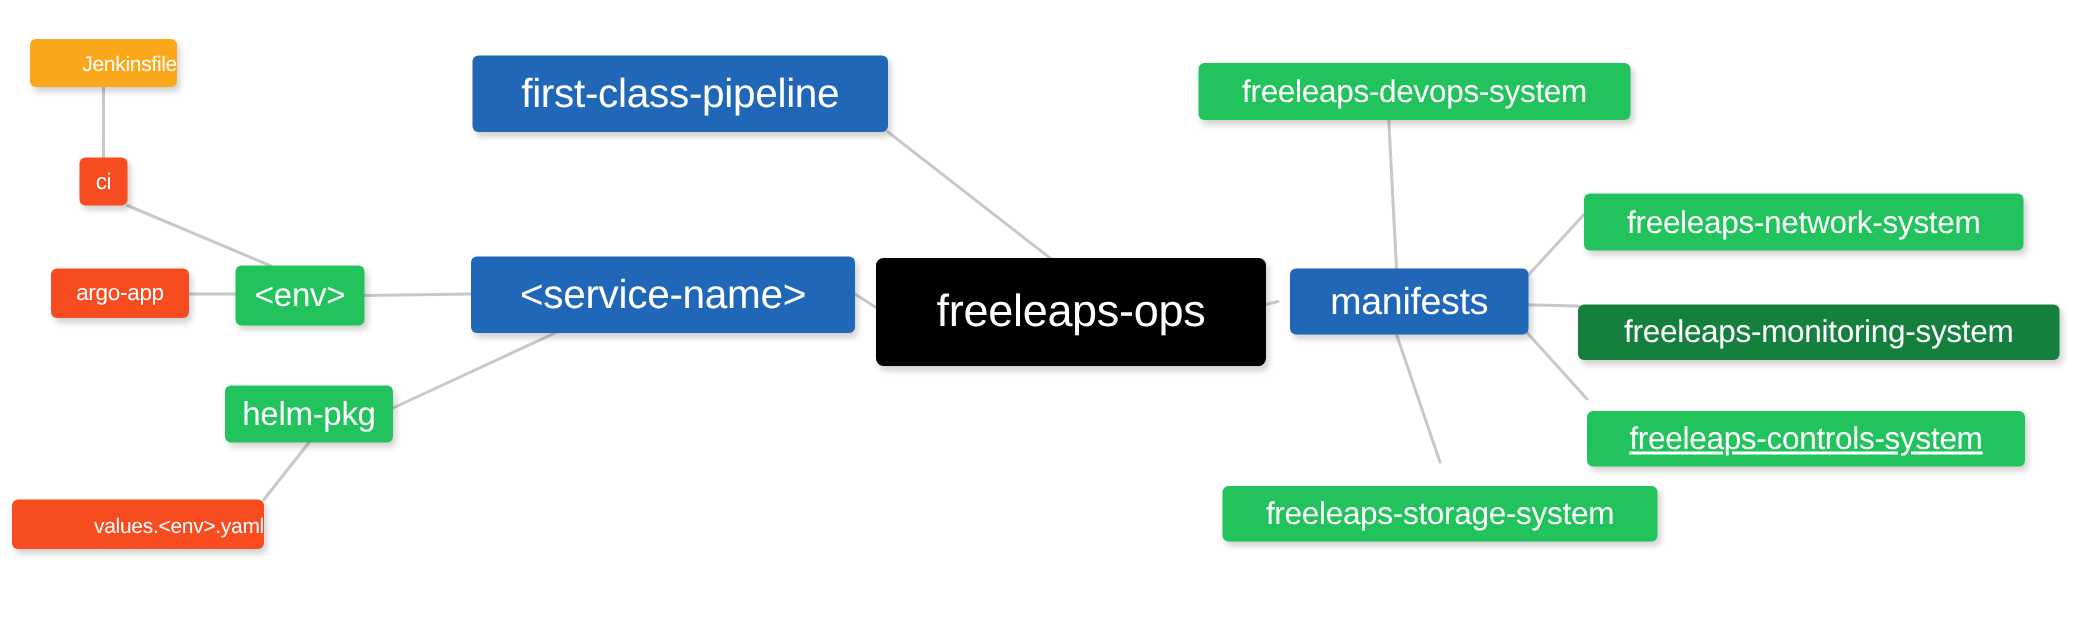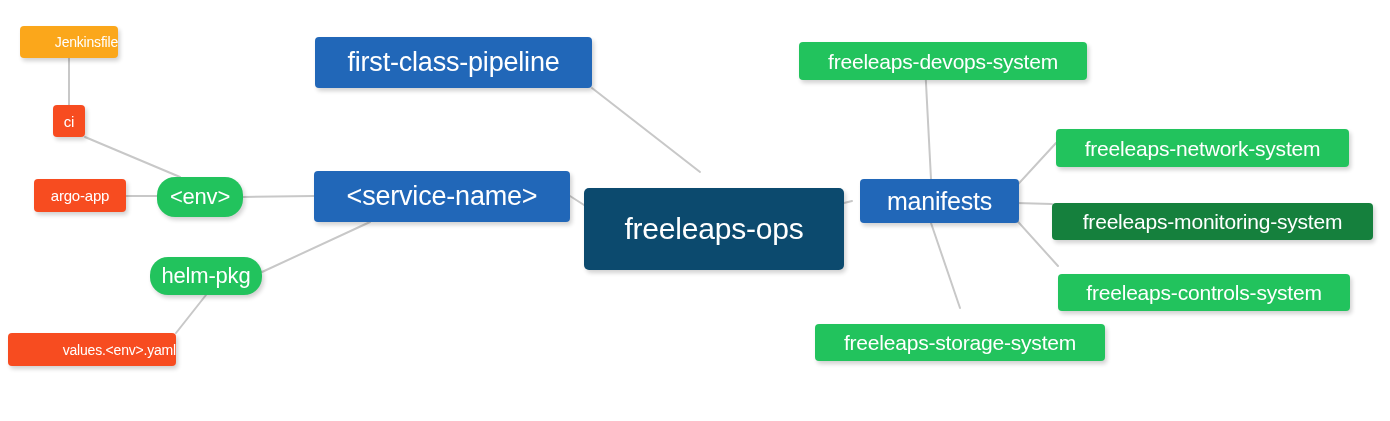--- a/index.html
+++ b/index.html
@@ -53,21 +53,20 @@
     font-size: 25px;
   }
   .lvl-green {
     background: #22c35d;
     font-size: 21px;
     margin-top: 16px;
   }
   .lvl-green-md {
     background: #22c35d;
     font-size: 22px;
-    border-radius: 18px;
   }
   .lvl-orange {
     background: #fba71b;
     font-size: 14px;
     border-radius: 4px;
     justify-content: flex-end;
   }
   .lvl-red {
     background: #f74c20;
     font-size: 15px;
@@ -94,21 +93,21 @@
       <polyline points="157,196 126,196" fill="none" stroke="#c8c8c8" stroke-width="2" stroke-linecap="round"></polyline>
       <polyline points="69,105 69,58" fill="none" stroke="#c8c8c8" stroke-width="2" stroke-linecap="round"></polyline>
       <polyline points="206,295 176,333" fill="none" stroke="#c8c8c8" stroke-width="2" stroke-linecap="round"></polyline>
       <polyline points="931,179 925,64" fill="none" stroke="#c8c8c8" stroke-width="2" stroke-linecap="round"></polyline>
       <polyline points="1011,192 1056,143" fill="none" stroke="#c8c8c8" stroke-width="2" stroke-linecap="round"></polyline>
       <polyline points="1011,203 1052,204" fill="none" stroke="#c8c8c8" stroke-width="2" stroke-linecap="round"></polyline>
       <polyline points="1011,214 1058,266" fill="none" stroke="#c8c8c8" stroke-width="2" stroke-linecap="round"></polyline>
       <polyline points="931,223 960,308" fill="none" stroke="#c8c8c8" stroke-width="2" stroke-linecap="round"></polyline>
     </svg>
   <div id="node-layer">
-      <div class="node lvl-root" style="left: 584px; top: 188px; width: 260px; height: 82px; background: #0c4a6e;">
+      <div class="node lvl-root" style="left: 584px; top: 172px; width: 260px; height: 72px; background: #000000;">
         <span>freeleaps-ops</span>
       </div>
       <div class="node lvl-blue" style="left: 314px; top: 171px; width: 256px; height: 51px; background: rgb(33, 103, 184);">
         <span>&lt;service-name&gt;</span>
       </div>
       <div class="node lvl-blue" style="left: 315px; top: 37px; width: 277px; height: 51px; background: rgb(33, 103, 184);">
         <span>first-class-pipeline</span>
       </div>
       <div class="node lvl-blue-sm" style="left: 860px; top: 179px; width: 159px; height: 44px; background: rgb(33, 103, 184);">
         <span>manifests</span>
@@ -121,21 +120,21 @@
       </div>
       <div class="node lvl-green" style="left: 799px; top: 26px; width: 288px; height: 38px; background: rgb(34, 195, 93);">
         <span>freeleaps-devops-system</span>
       </div>
       <div class="node lvl-green" style="left: 1056px; top: 113px; width: 293px; height: 38px; background: rgb(34, 195, 93);">
         <span>freeleaps-network-system</span>
       </div>
       <div class="node lvl-green" style="left: 1052px; top: 187px; width: 321px; height: 37px; background: #15803d;">
         <span>freeleaps-monitoring-system</span>
       </div>
-      <div class="node lvl-green" style="left: 1058px; top: 258px; width: 292px; height: 37px; background: rgb(34, 195, 93);">
+      <div class="node lvl-green" style="left: 1058px; top: 258px; width: 292px; height: 37px; background: rgb(34, 195, 93); text-decoration: underline;">
         <span>freeleaps-controls-system</span>
       </div>
       <div class="node lvl-green" style="left: 815px; top: 308px; width: 290px; height: 37px; background: rgb(34, 195, 93);">
         <span>freeleaps-storage-system</span>
       </div>
       <div class="node lvl-orange" style="left: 20px; top: 26px; width: 98px; height: 32px; background: rgb(251, 167, 27);">
         <span>Jenkinsfile</span>
       </div>
       <div class="node lvl-red" style="left: 53px; top: 105px; width: 32px; height: 32px; background: rgb(247, 76, 32);">
         <span>ci</span>

